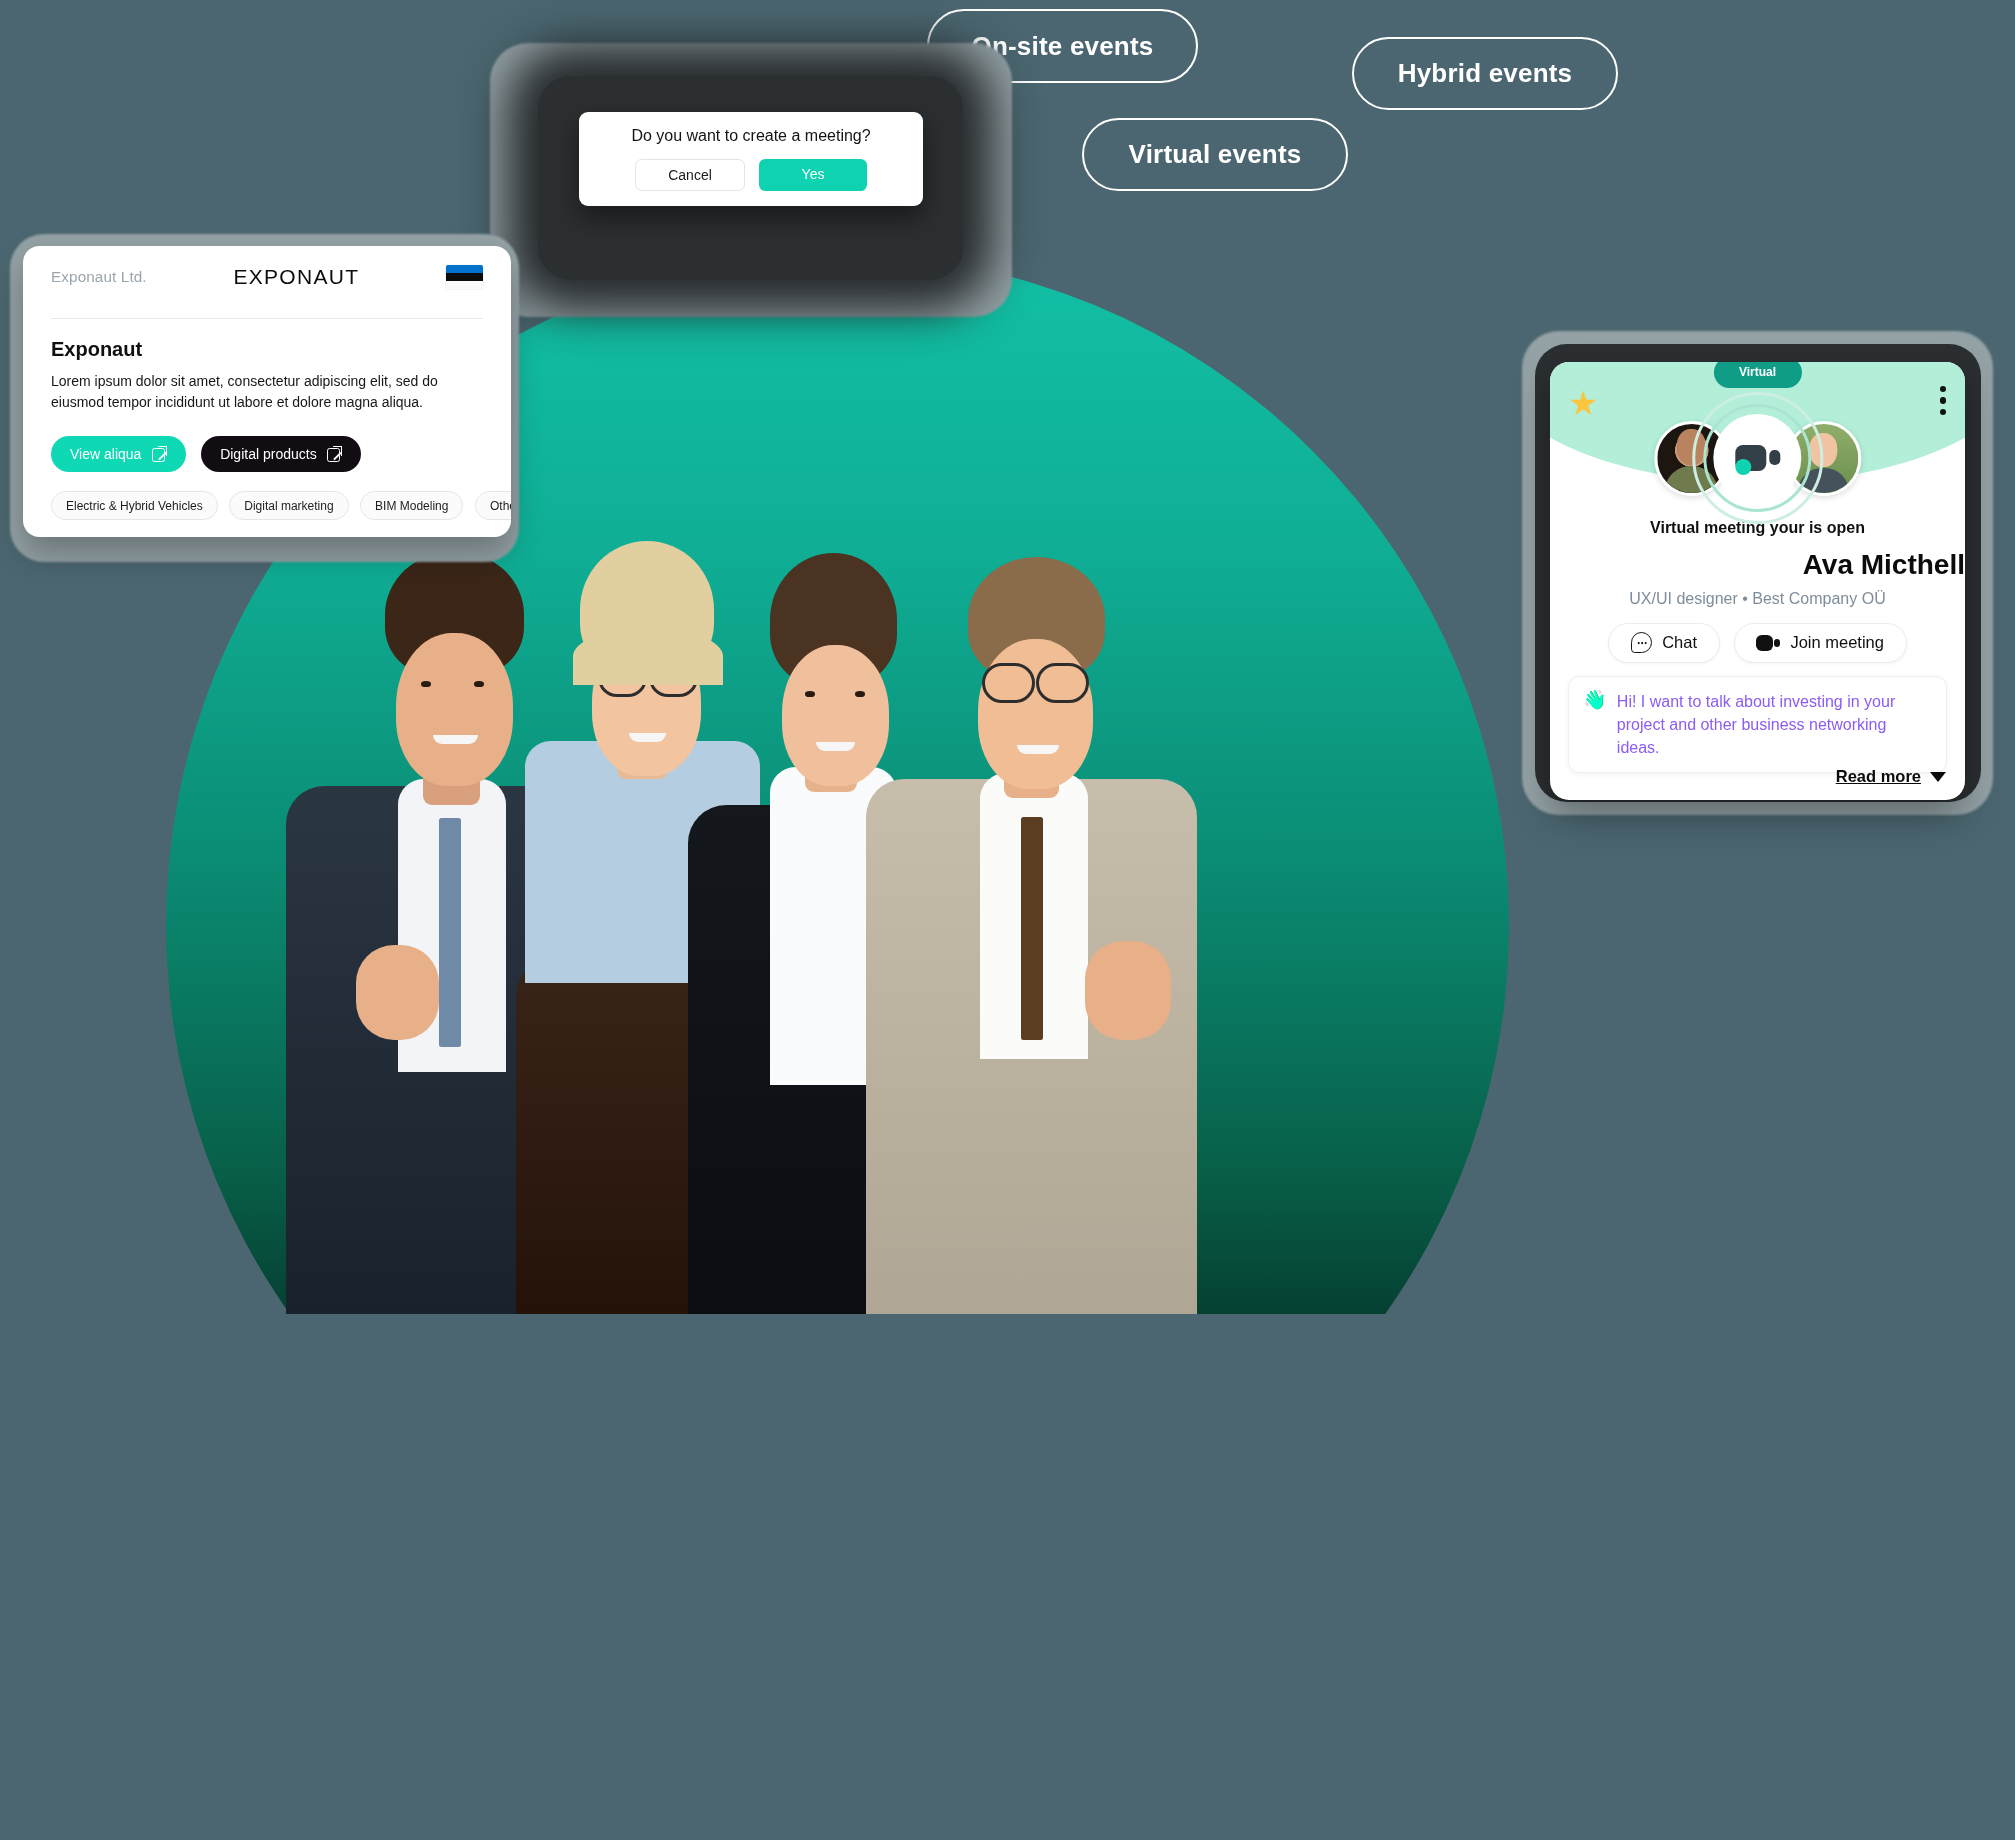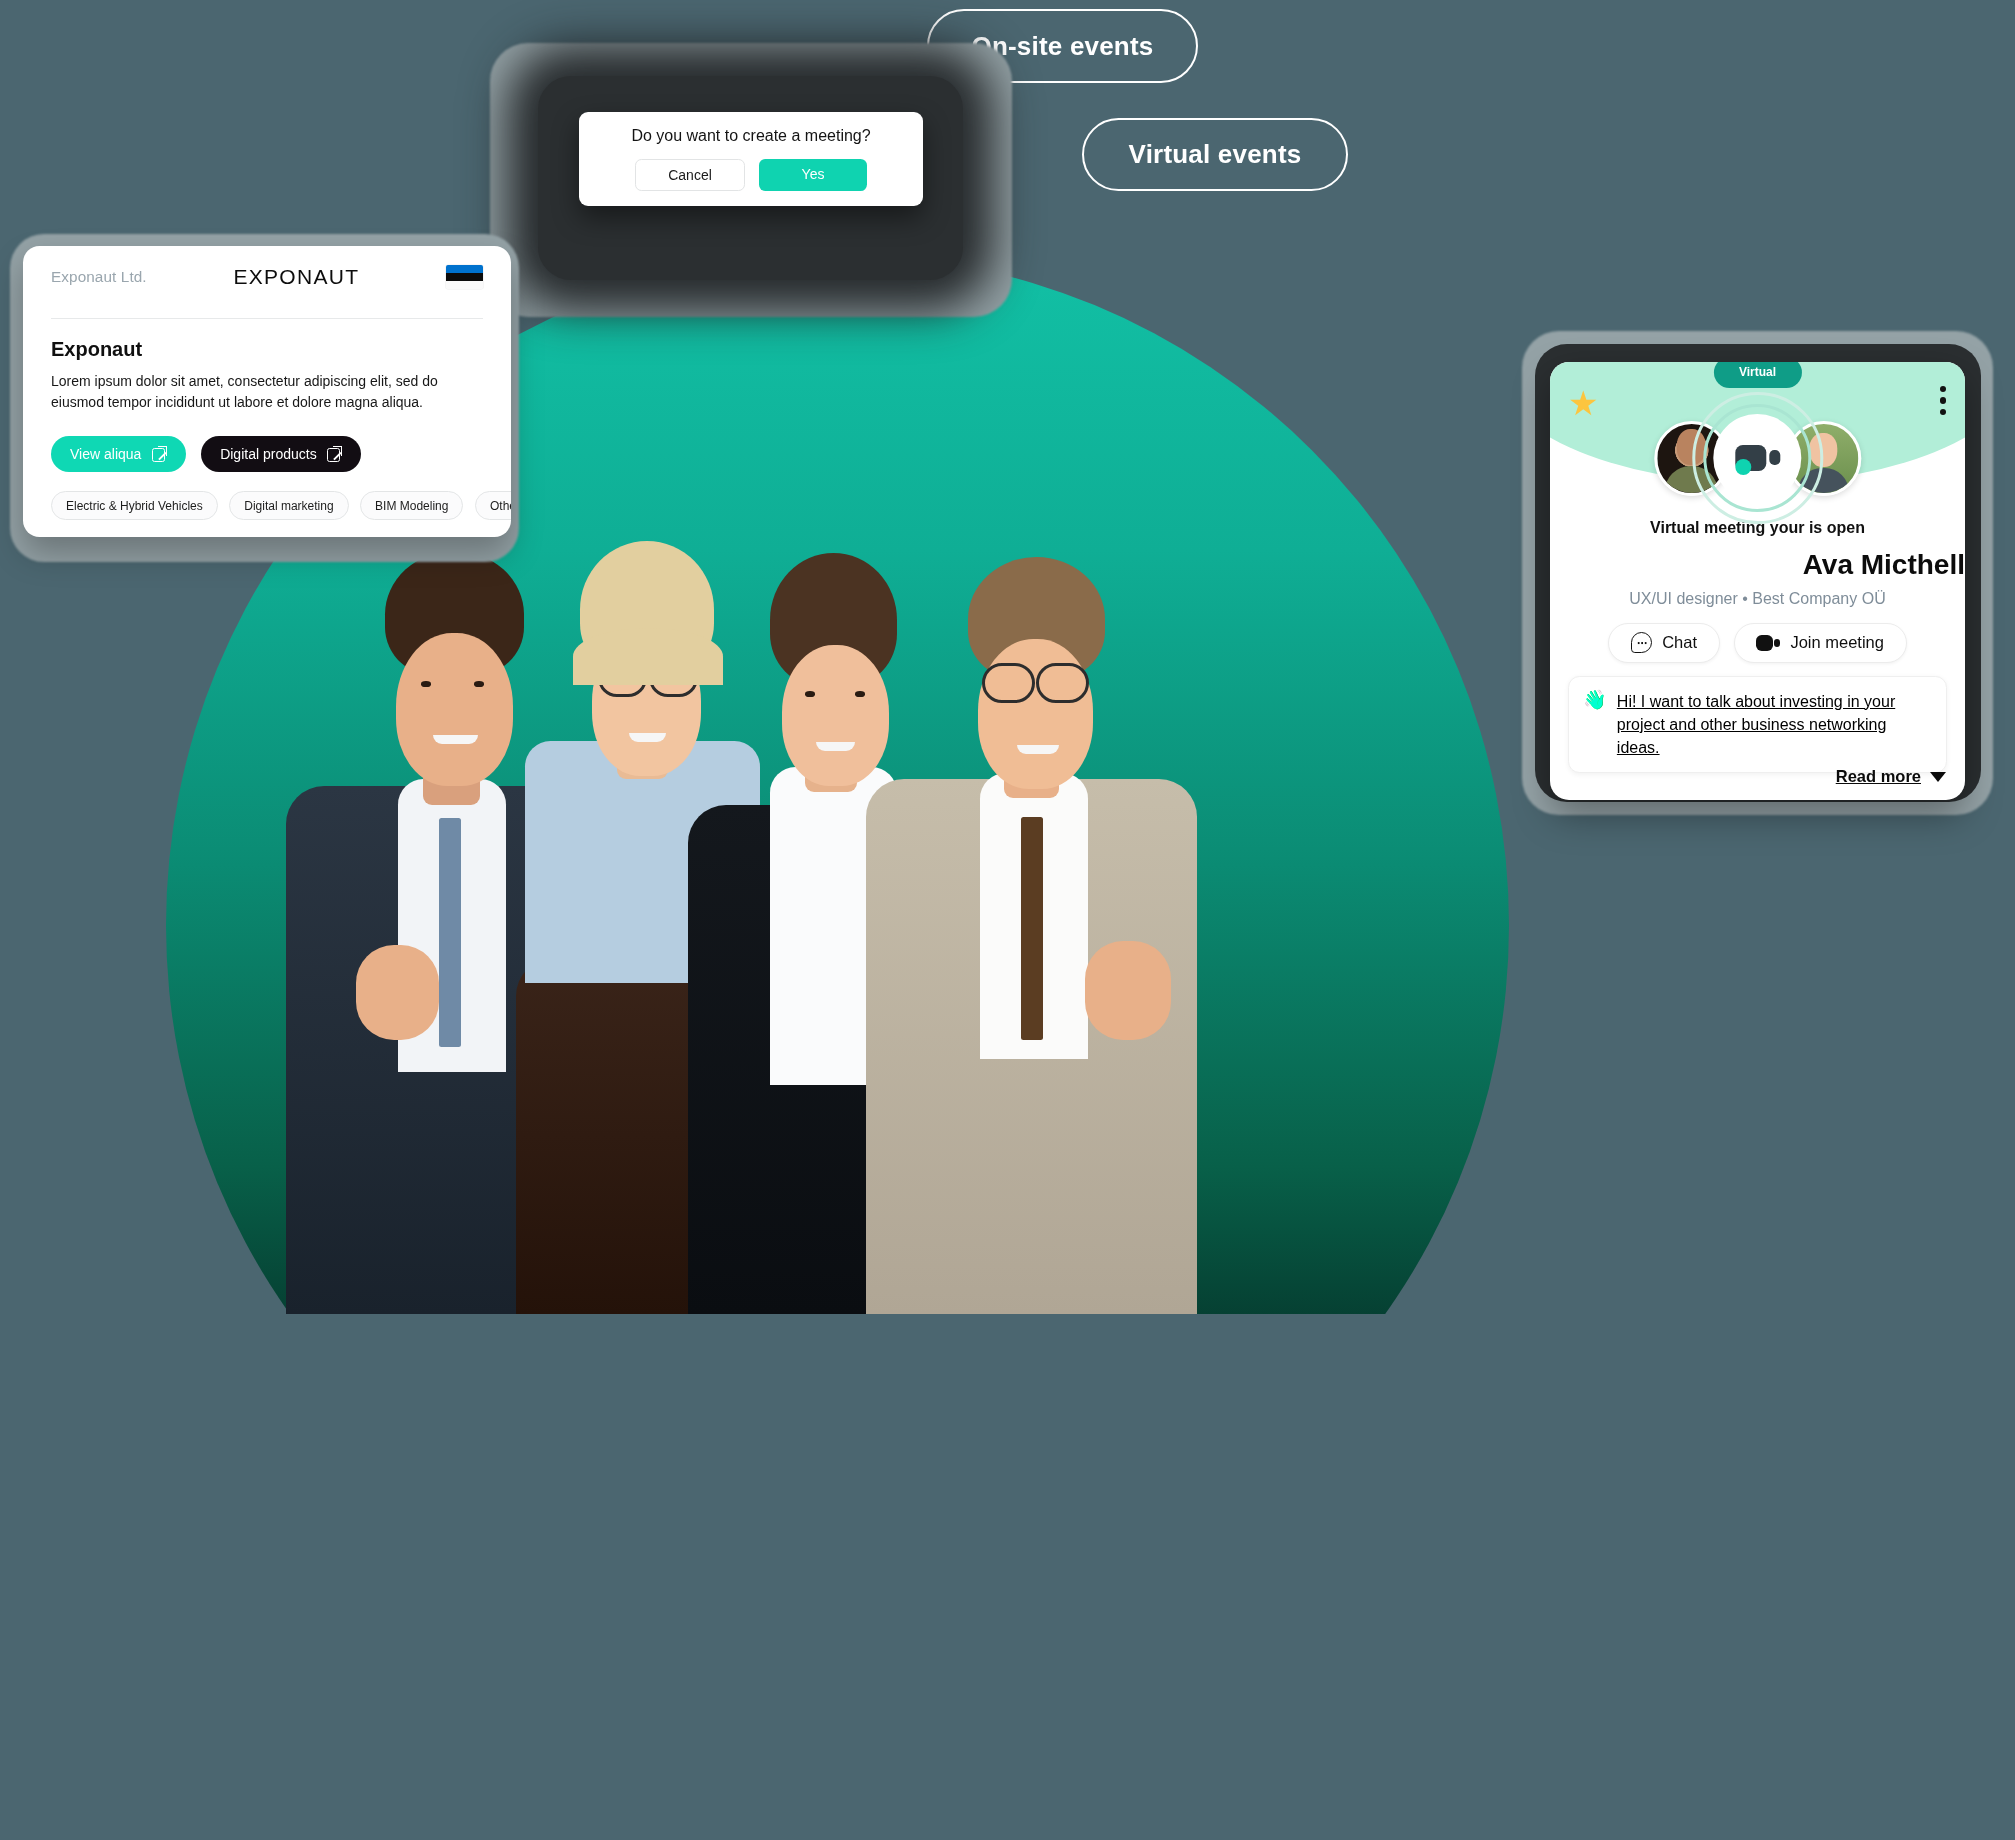--- a/index.html
+++ b/index.html
@@ -138,21 +138,21 @@
       font-size:16.5px;color:#101010;padding:8.3px 21.6px;cursor:pointer;box-shadow:0 1.3px 3.2px rgba(0,0,0,.05);}
   .chat-ico{position:relative;width:19px;height:19px;border:1.9px solid #111;border-radius:50% 50% 50% 3.8px;}
   .chat-ico em{position:absolute;left:50%;top:50%;transform:translate(-50%,-50%);width:10.2px;height:1.9px;
       background:radial-gradient(circle,#111 48%,transparent 50%) 0 0/3.5px 1.9px repeat-x;}
   .cam-sm{position:relative;width:24px;height:16.5px;}
   .cam-sm .b{position:absolute;left:0;top:0;width:16.5px;height:16.5px;border-radius:5.7px;background:#111;}
   .cam-sm .l{position:absolute;right:0;top:4.5px;width:6.4px;height:8.3px;border-radius:3.2px;background:#111;}
   #vm-message{position:absolute;left:18px;right:18px;top:314px;border:1px solid #efefef;border-radius:11.5px;
       background:#fff;box-shadow:0 1.9px 5.7px rgba(0,0,0,.05);padding:12.7px 14px;display:flex;gap:10.2px;align-items:flex-start;}
   #vm-wave{font-size:19px;line-height:1.1;filter:hue-rotate(110deg) saturate(1.4);}
-  #vm-message-text{font-size:16px;line-height:1.45;color:#000000;text-decoration:underline;}
+  #vm-message-text{font-size:16px;line-height:1.45;color:#8b5cf6;}
   #vm-readmore{position:absolute;right:19px;bottom:14px;display:flex;align-items:center;gap:9px;cursor:pointer;}
   #vm-readmore-label{font-size:16.5px;font-weight:700;color:#0b0b0b;text-decoration:underline;}
   #vm-caret{width:0;height:0;border-left:8.3px solid transparent;border-right:8.3px solid transparent;border-top:10.2px solid #0b0b0b;}
 </style>
 </head>
 <body>
 
 <div class="stage">
 
   <div id="hero-clip">
@@ -207,20 +207,23 @@
         <div class="glasses" style="left:183px;bottom:611px;width:47px;height:34px;"></div>
         <div class="p-mouth" style="left:164px;bottom:560px;width:42px;"></div>
         <div style="position:absolute;right:38px;bottom:274px;width:86px;height:99px;border-radius:38px;background:#e8b089;"></div>
       </div>
 
     </div>
   </div>
 
   <div class="pill" id="pill-onsite">
     <span>On-site events</span>
+  </div>
+  <div class="pill" id="pill-hybrid">
+    <span>Hybrid events</span>
   </div>
   <div class="pill" id="pill-virtual">
     <span>Virtual events</span>
   </div>
 
   <div class="frame-outer" id="dlg-frame-outer"></div>
   <div class="frame-inner" id="dlg-frame-inner"></div>
   <div id="meeting-dialog">
     <div id="meeting-dialog-title">Do you want to create a meeting?</div>
     <div id="meeting-dialog-actions">

